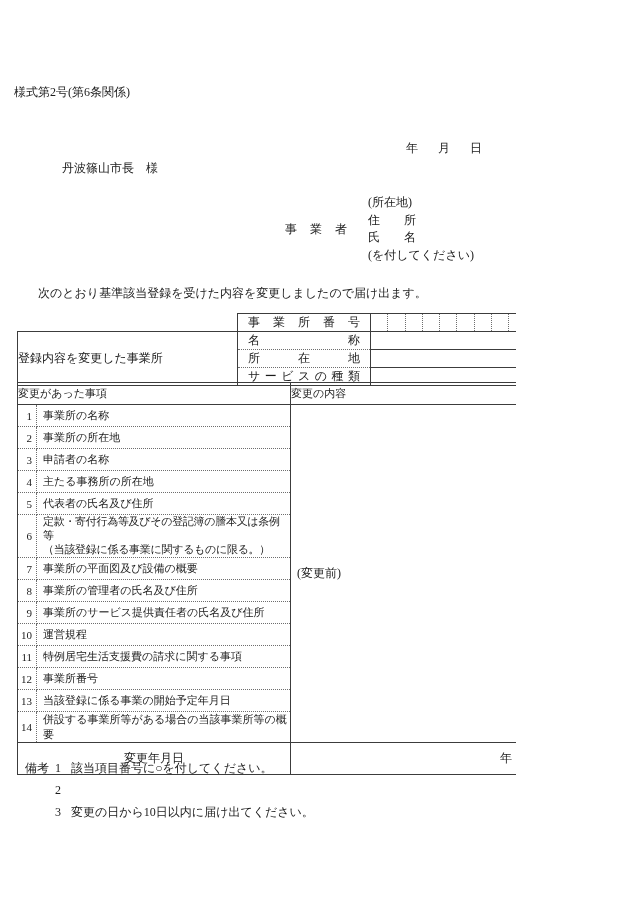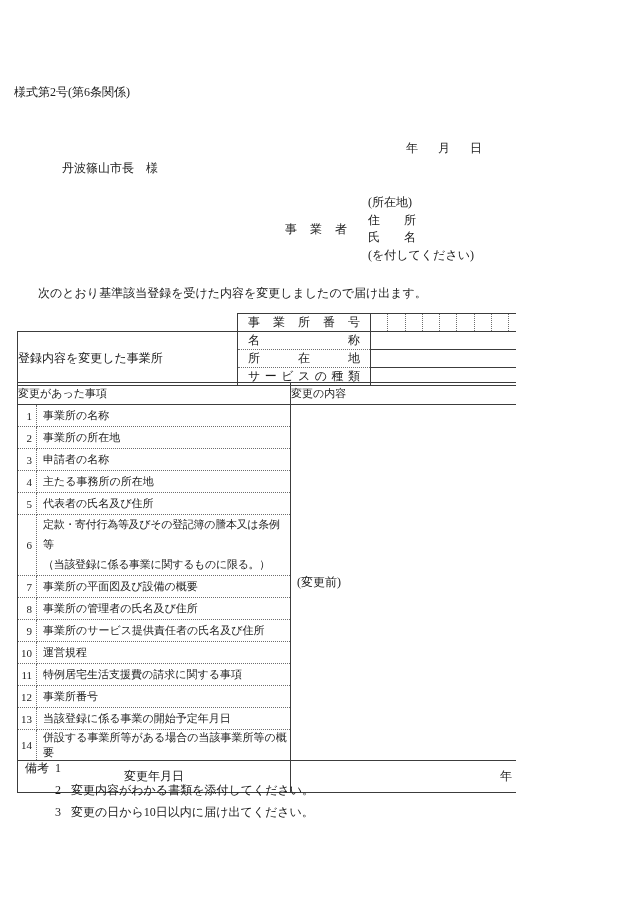--- a/index.html
+++ b/index.html
@@ -38,21 +38,21 @@
   .digit-box:first-child { border-left:none; }
   .num-val-cell { height:17px; padding:0; border:1px solid #3c3c3c; }
 
   .change-table { left:17px; top:382px; width:595px; border:1px solid #3c3c3c; }
   .change-table td { vertical-align:middle; }
   .ct-header td { border:1px solid #3c3c3c; text-align:left; font-size:11px; height:22px; }
   .no-cell { border-right:1px dotted #6e6e6e; border-bottom:1px dotted #6e6e6e; text-align:right; padding-right:4px; font-size:11px; height:22px; }
   .item-cell { border-bottom:1px dotted #6e6e6e; padding-left:6px; font-size:11px;font-family:Liberation Mono, monospace; }
   .content-cell { border-left:1px solid #3c3c3c; border-bottom:1px solid #3c3c3c; vertical-align:top; padding:3px 6px; font-size:12px; }
   .row6 .no-cell, .row6 .item-cell { height:32px; }
-  .two-line { line-height:20px; letter-spacing:-0.3px; display:block; }
+  .two-line { line-height:14px; letter-spacing:-0.3px; display:block; }
   .ct-footer td { border:1px solid #3c3c3c; height:32px; font-size:12px; }
   .ct-footer .f-label { text-align:center; }
   .f-date { display:flex; justify-content:flex-end; gap:23px; padding-right:30px; }
 
   .notes { left:25px; top:757px; font-size:12px; line-height:22px; }
   .note-row { display:flex; }
   .note-prefix { width:30px; }
   .note-no { width:16px; }
 </style>
 </head>
@@ -220,25 +220,25 @@
         </div>
       </td>
     </tr>
   </tbody>
     </table>
 
   <div class="abs notes">
     <div class="note-row">
       <span class="note-prefix">備考</span>
       <span class="note-no">1</span>
+      <span>該当項目番号に○を付してください。</span>
     </div>
     <div class="note-row">
       <span class="note-prefix"></span>
       <span class="note-no">2</span>
-      <span>変更内容がわかる書類を添付してください。</span>
     </div>
     <div class="note-row">
       <span class="note-prefix"></span>
       <span class="note-no">3</span>
       <span>変更の日から10日以内に届け出てください。</span>
     </div>
   </div>
 
 </div>
 

